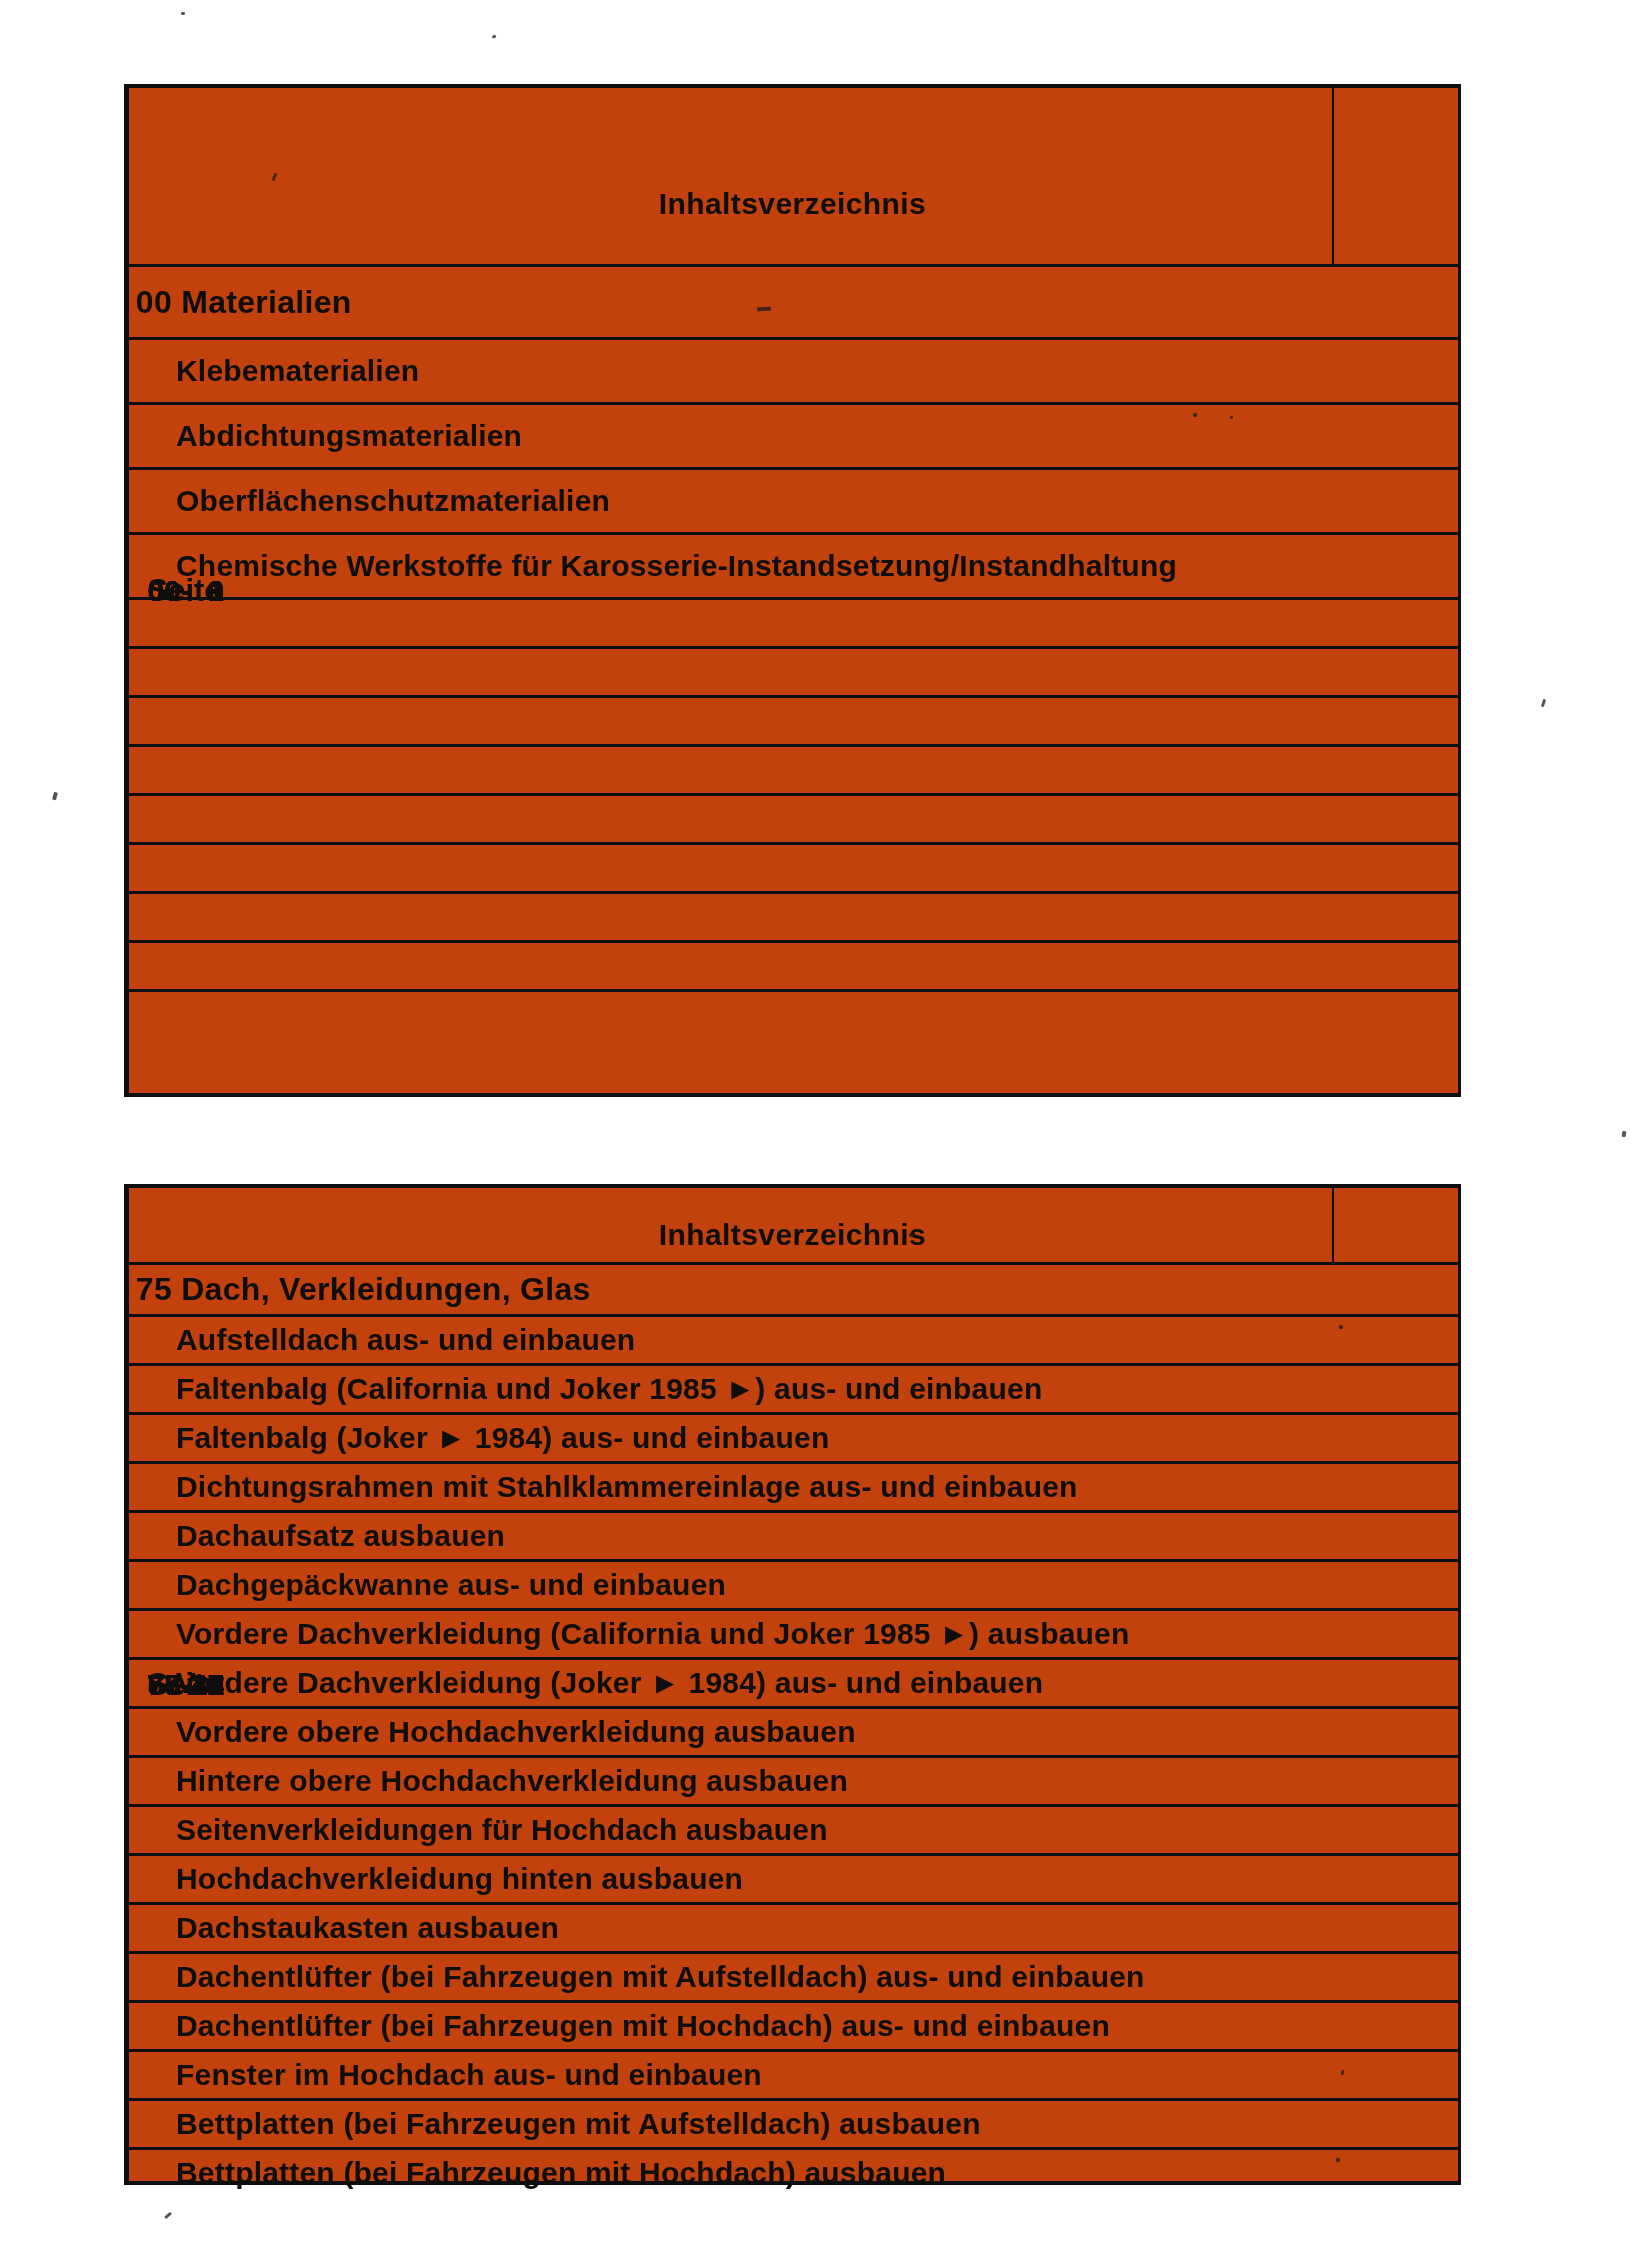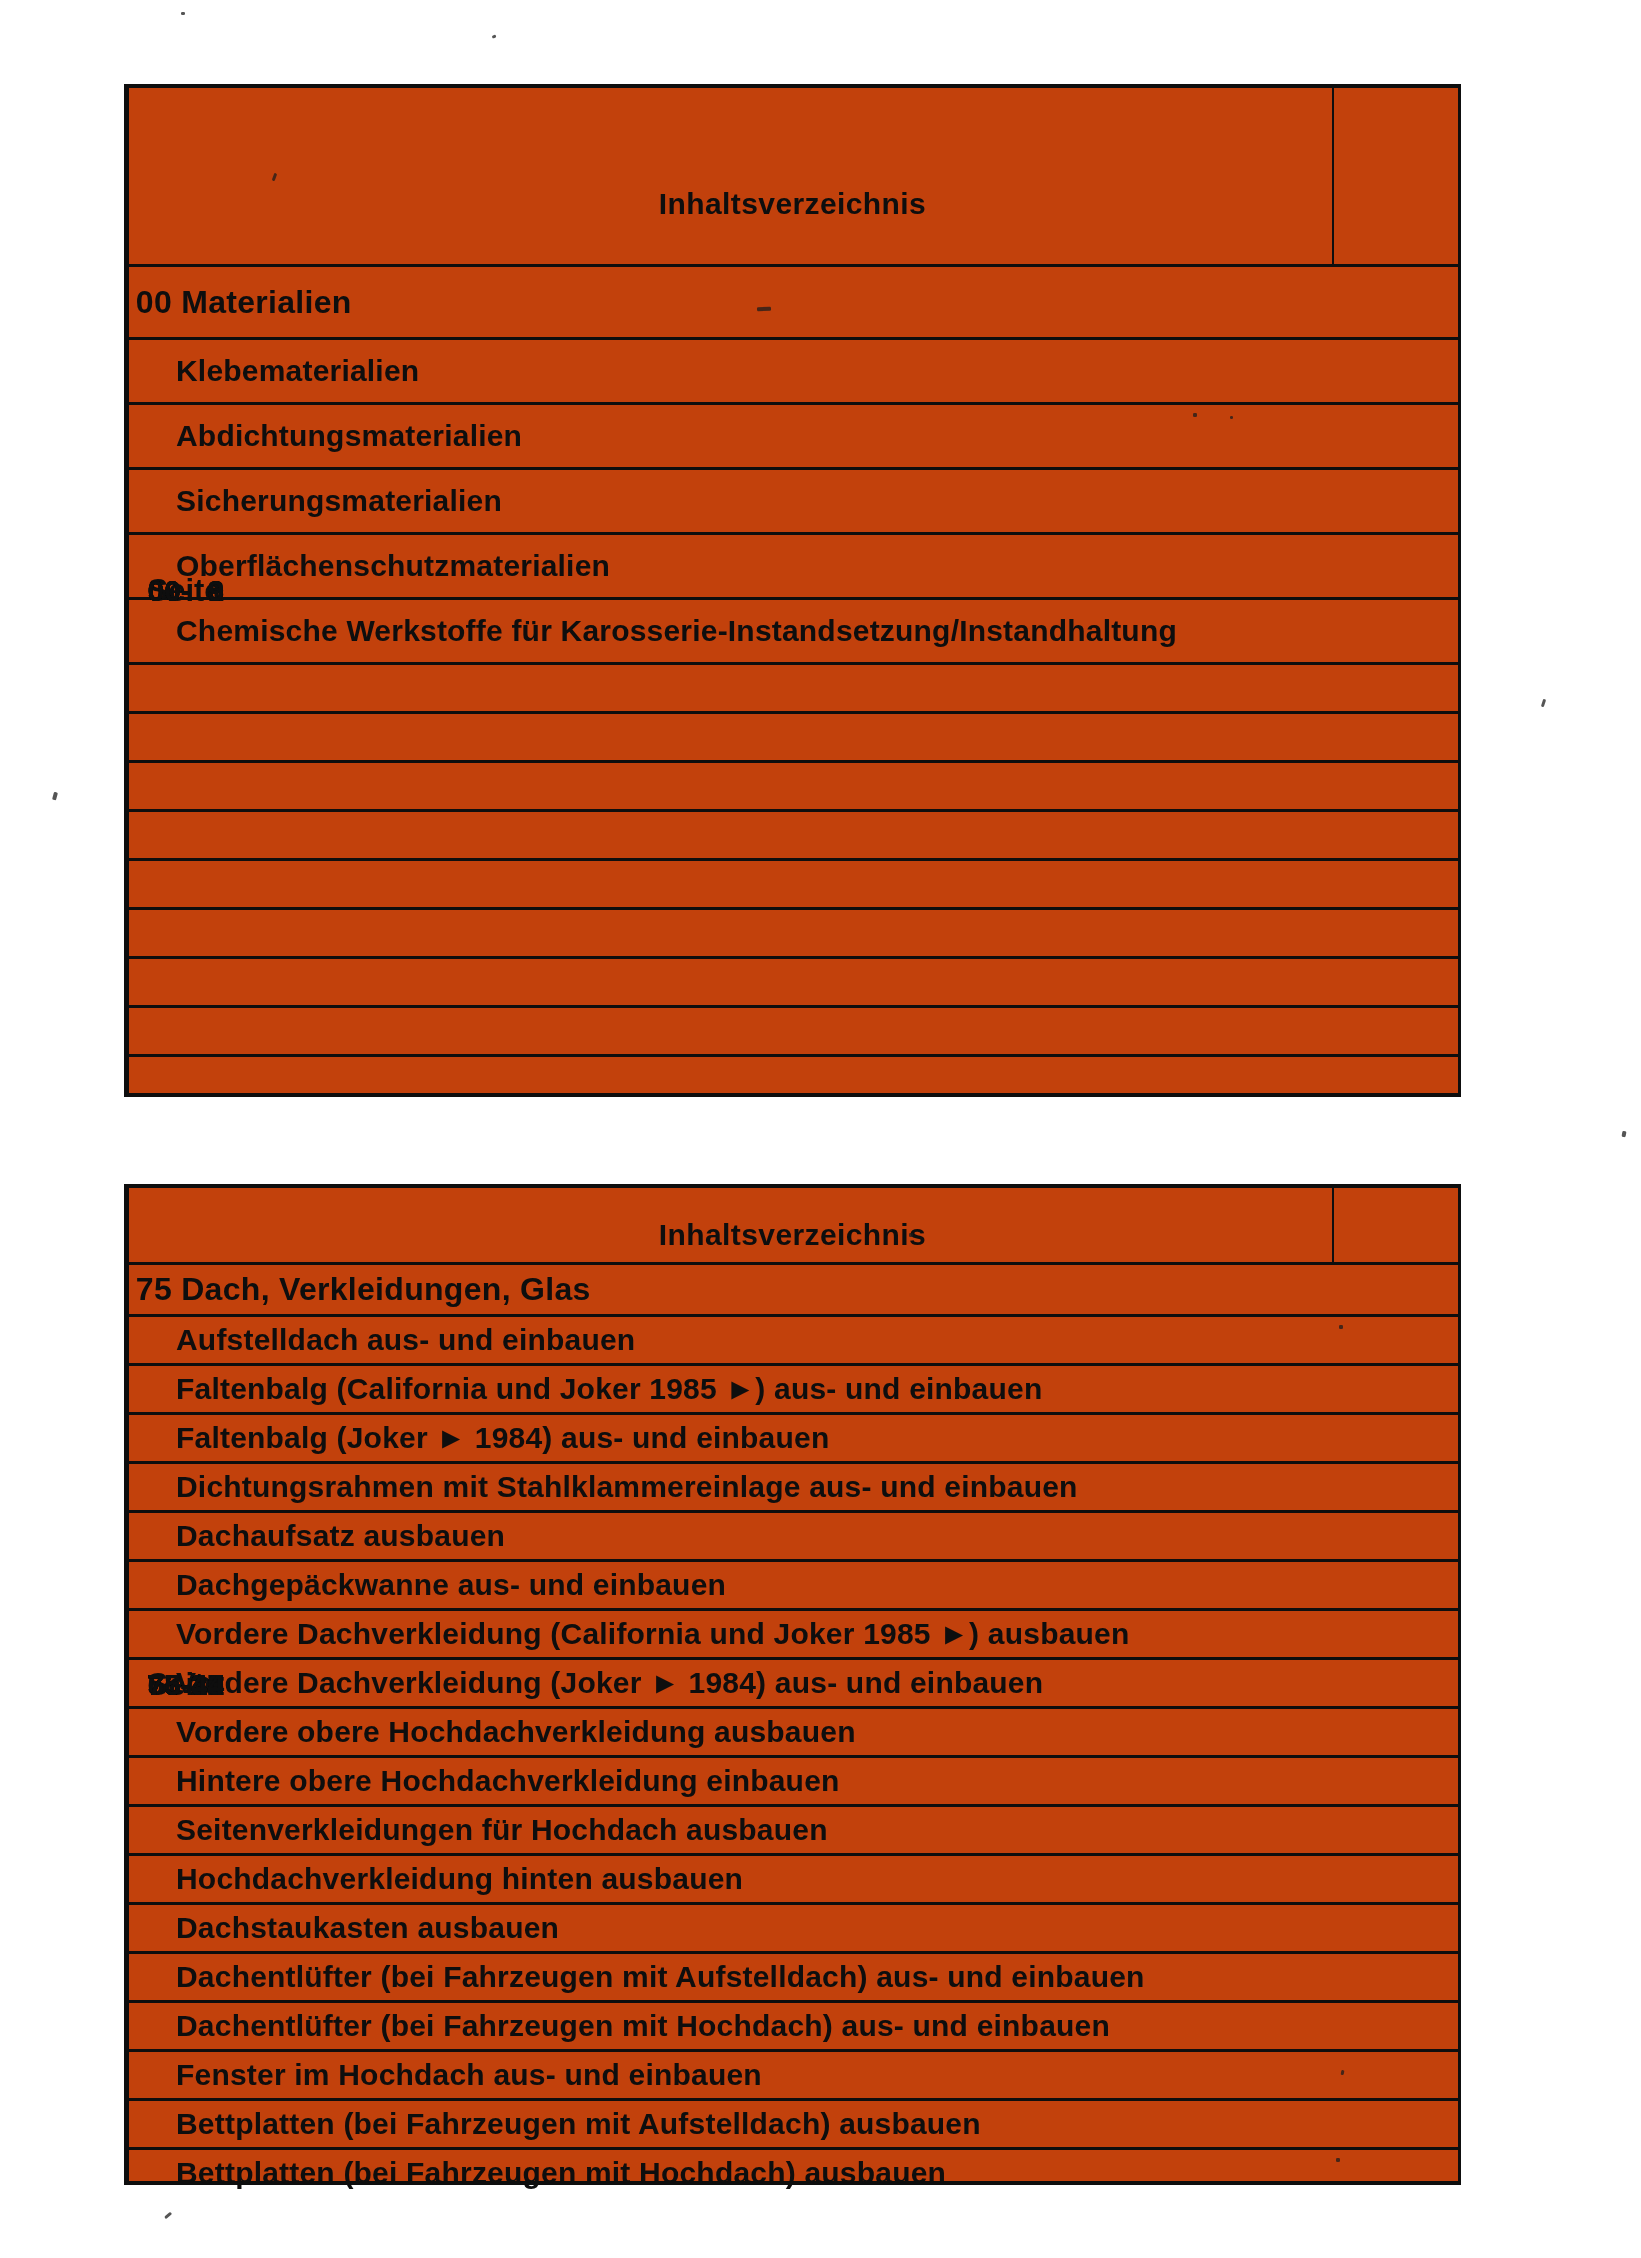--- a/index.html
+++ b/index.html
@@ -76,24 +76,20 @@
     <div class="rows">
         <div class="row entry">
           <div class="label">Klebematerialien</div>
           <div class="page">00-  1</div>
         </div>
         <div class="row entry">
           <div class="label">Abdichtungsmaterialien</div>
           <div class="page">00-  6</div>
         </div>
         <div class="row entry">
-          <div class="label">Sicherungsmaterialien</div>
-          <div class="page">00-  8</div>
-        </div>
-        <div class="row entry">
           <div class="label">Oberflächenschutzmaterialien</div>
           <div class="page">00-  9</div>
         </div>
         <div class="row entry">
           <div class="label">Chemische Werkstoffe für Karosserie-Instandsetzung/Instandhaltung</div>
           <div class="page">00-  9</div>
         </div>
         <div class="row empty">
           <div class="label"></div>
           <div class="page"></div>
@@ -174,21 +170,21 @@
         </div>
         <div class="row entry">
           <div class="label">Vordere Dachverkleidung (Joker ► 1984) aus- und einbauen</div>
           <div class="page">75-23</div>
         </div>
         <div class="row entry">
           <div class="label">Vordere obere Hochdachverkleidung ausbauen</div>
           <div class="page">58-26</div>
         </div>
         <div class="row entry">
-          <div class="label">Hintere obere Hochdachverkleidung einbauen</div>
+          <div class="label">Hintere obere Hochdachverkleidung ausbauen</div>
           <div class="page">75-27</div>
         </div>
         <div class="row entry">
           <div class="label">Seitenverkleidungen für Hochdach ausbauen</div>
           <div class="page">75-28</div>
         </div>
         <div class="row entry">
           <div class="label">Hochdachverkleidung hinten ausbauen</div>
           <div class="page">75-31</div>
         </div>

